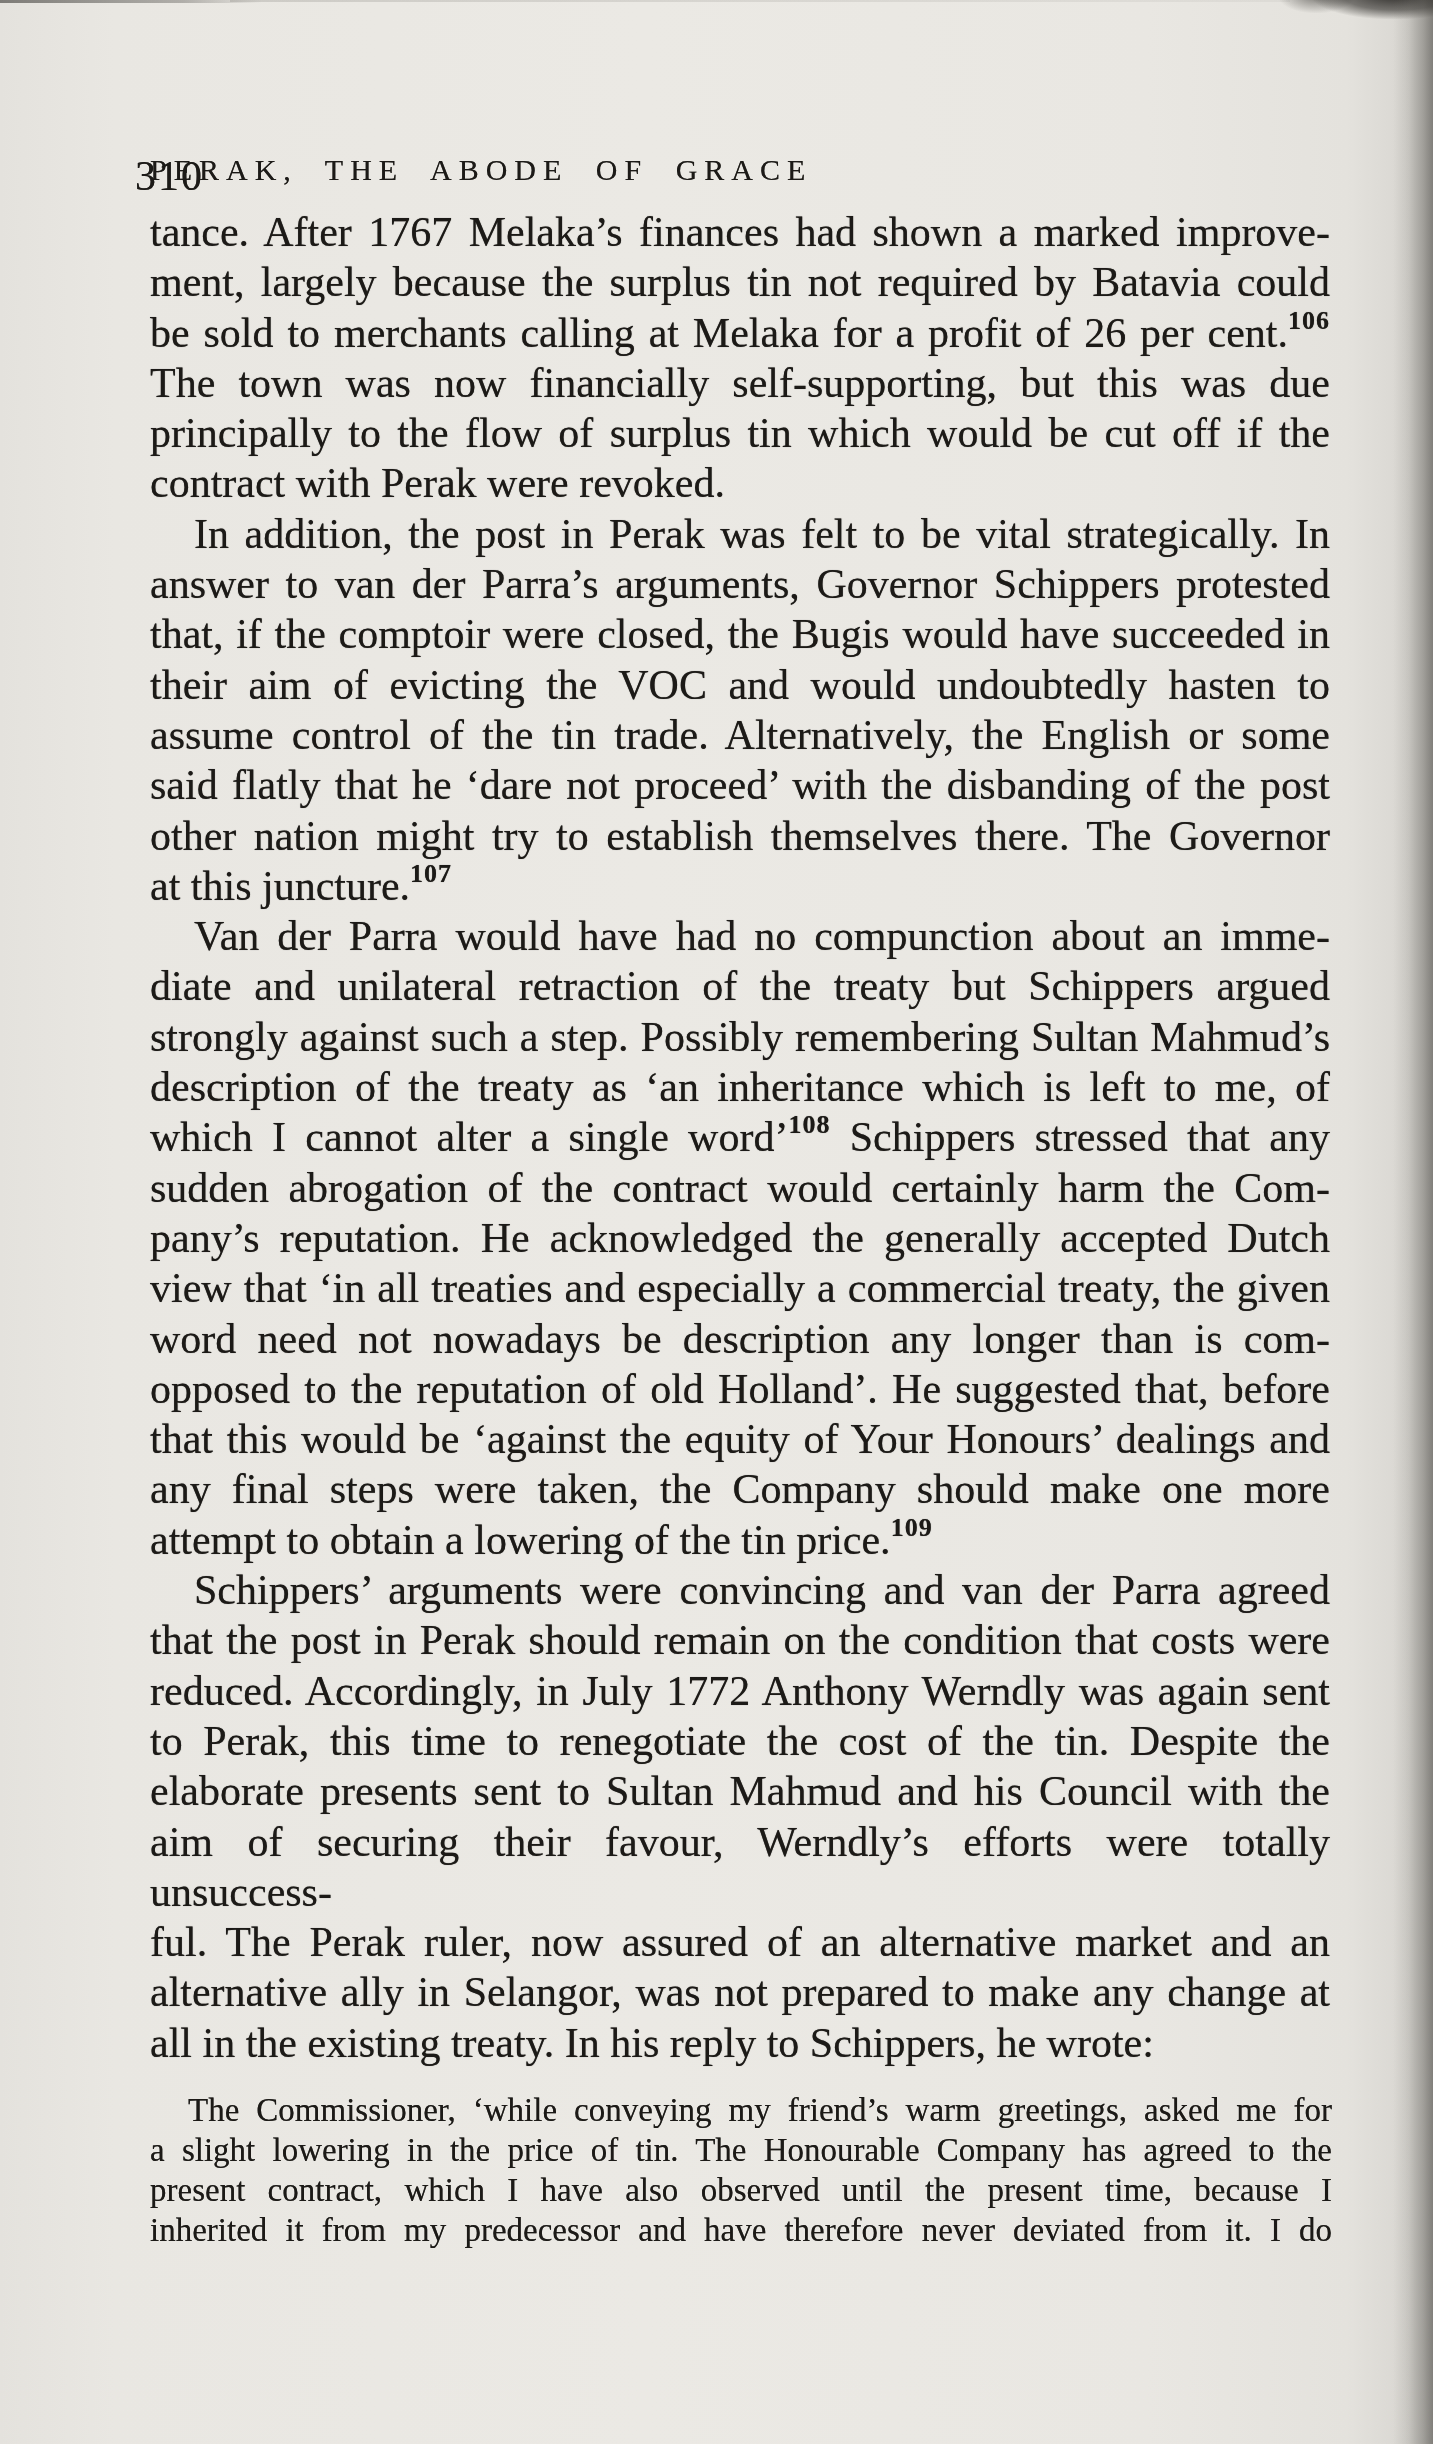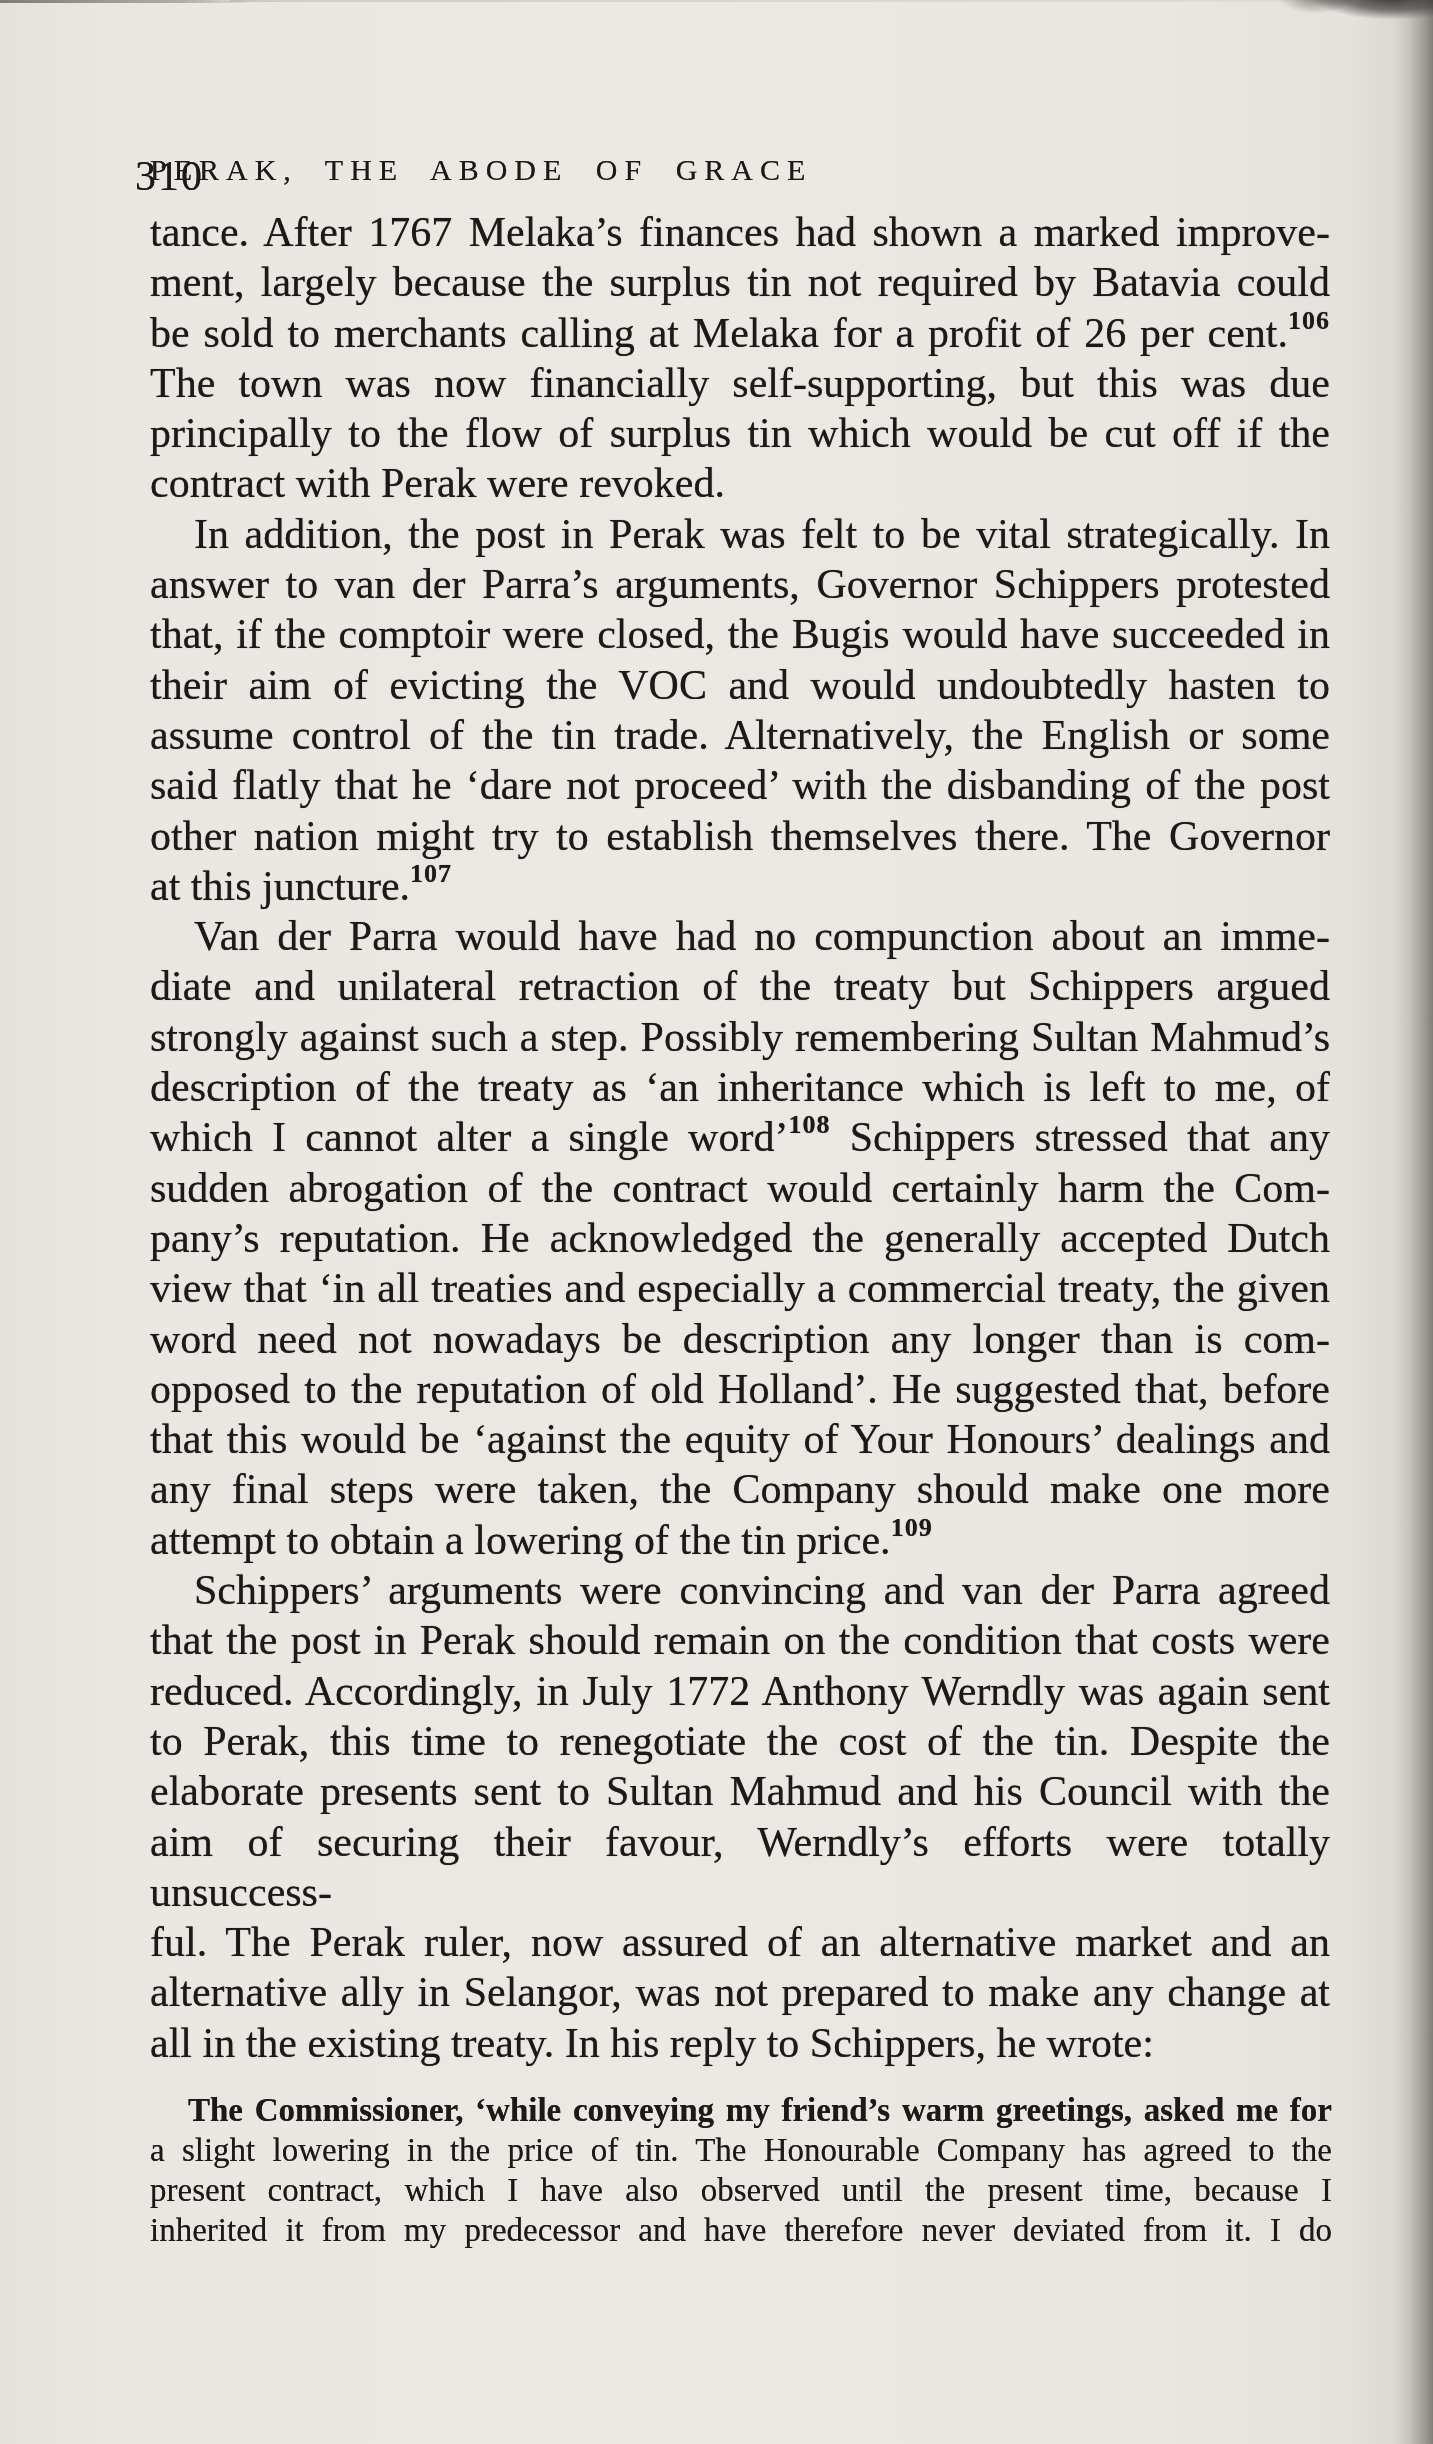--- a/index.html
+++ b/index.html
@@ -82,21 +82,21 @@
   sup.fn{
     font-size:26px;line-height:0;font-weight:bold;
     position:relative;top:-3px;vertical-align:super;letter-spacing:1px;
   }
   
   .quote{
     position:absolute;left:130px;top:2090px;width:1202px;margin:0;
     font-size:33px;line-height:40px;
     text-shadow:0 0 .6px rgba(22,20,17,.7);
   }
-  .quote .line.indent{text-indent:38px;font-weight:bold;}
+  .quote .line.indent{text-indent:38px;}
 </style>
 </head>
 <body>
 
 <div class="page">
   <div class="scan-top-line"></div>
   <div class="scan-top-hairline"></div>
   <div class="scan-corner"></div>
   <div class="scan-right-shadow"></div>
 

